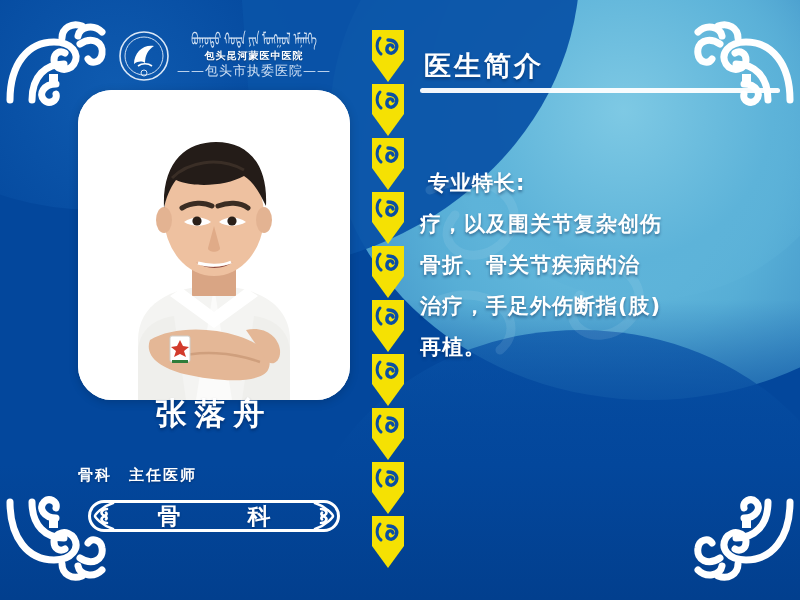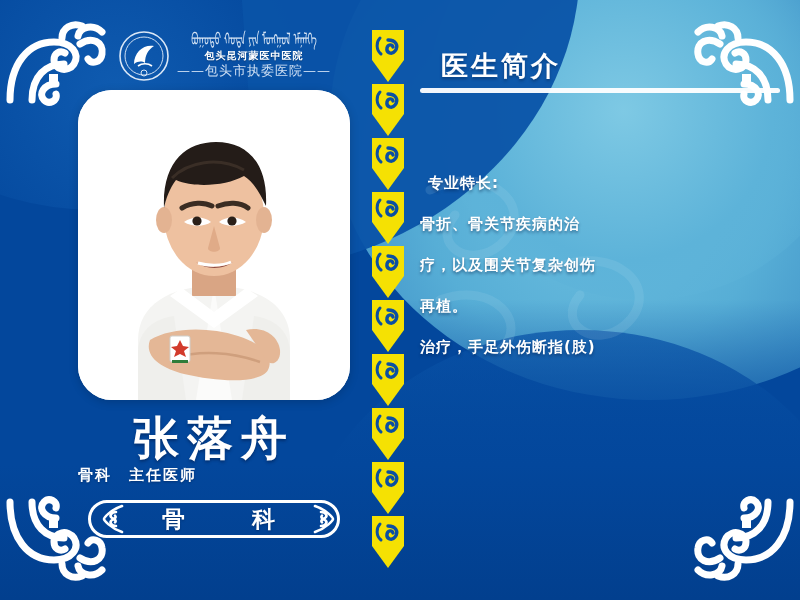--- a/index.html
+++ b/index.html
@@ -88,63 +88,63 @@
 
   .photo-card{
     position:absolute;left:78px;top:90px;width:272px;height:310px;
     background:#ffffff;border-radius:34px;overflow:hidden;
     box-shadow:0 2px 10px rgba(0,0,0,.18);
   }
   .photo-portrait{position:absolute;inset:0;}
   .photo-portrait svg{width:100%;height:100%;display:block;}
 
   .doctor-name{
-    position:absolute;left:78px;top:408px;width:272px;text-align:center;
-    color:#ffffff;font-size:46px;font-weight:700;letter-spacing:8px;
+    position:absolute;left:78px;top:393px;width:272px;text-align:center;
+    color:#ffffff;font-size:31px;font-weight:700;letter-spacing:8px;
     font-family:"DejaVu Sans","Liberation Sans",sans-serif;
     text-shadow:0 2px 3px rgba(0,20,60,.45);
   }
   .doctor-meta{
     position:absolute;left:78px;top:466px;width:272px;
     color:#ffffff;font-size:15px;letter-spacing:2px;font-weight:700;
     font-family:"DejaVu Sans","Liberation Sans",sans-serif;
     text-shadow:0 1px 2px rgba(0,20,60,.4);
   }
   .dept-badge{
-    position:absolute;left:88px;top:500px;width:252px;height:38px;
+    position:absolute;left:88px;top:500px;width:252px;height:32px;
     border:3px solid #ffffff;border-radius:22px;
-    display:flex;align-items:center;justify-content:flex-end;gap:0;
+    display:flex;align-items:center;justify-content:space-between;gap:0;
   }
   .dept-badge .swirl{width:26px;height:30px;flex:0 0 26px;}
   .dept-badge .swirl svg{width:100%;height:100%;display:block;}
   .dept-badge .swirl.right{transform:scaleX(-1);}
   .dept-label{
     color:#ffffff;font-size:23px;font-weight:700;letter-spacing:22px;
     text-indent:22px;
     font-family:"DejaVu Sans","Liberation Sans",sans-serif;
     text-shadow:0 1px 2px rgba(0,20,60,.4);
     padding:0 14px;
   }
 
   
   .section-title{
-    position:absolute;left:441px;top:48px;
+    position:absolute;left:424px;top:48px;
     color:#ffffff;font-size:27px;font-weight:700;letter-spacing:3px;
     font-family:"DejaVu Sans","Liberation Sans",sans-serif;
     text-shadow:0 2px 3px rgba(0,30,70,.45);
   }
   .title-rule{
     position:absolute;left:420px;top:88px;width:360px;height:5px;
     background:#ffffff;border-radius:3px;opacity:.95;
   }
   .bio{
     position:absolute;left:420px;top:163px;width:365px;
     color:#ffffff;
     font-family:"DejaVu Sans","Liberation Sans",sans-serif;
-    font-size:15px;font-weight:700;line-height:41px;letter-spacing:1px;
+    font-size:21px;font-weight:700;line-height:41px;letter-spacing:1px;
     text-shadow:0 2px 3px rgba(0,25,65,.45);
   }
   .bio p{margin:0;white-space:nowrap;}
   .bio p.lead{padding-left:8px;}
 </style>
 </head>
 <body>
 
 <div class="stage">
 
@@ -327,19 +327,19 @@
         </g>
       </svg>
     </span>
   </div>
 
   <div class="section-title">医生简介</div>
   <div class="title-rule"></div>
 
   <div class="bio">
     <p class="lead">专业特长:</p>
+    <p>疗，以及围关节复杂创伤</p>
     <p>骨折、骨关节疾病的治</p>
-    <p>疗，以及围关节复杂创伤</p>
+    <p>治疗，手足外伤断指(肢)</p>
     <p>再植。</p>
-    <p>治疗，手足外伤断指(肢)</p>
   </div>
 
 </div>
 
 </body></html>

